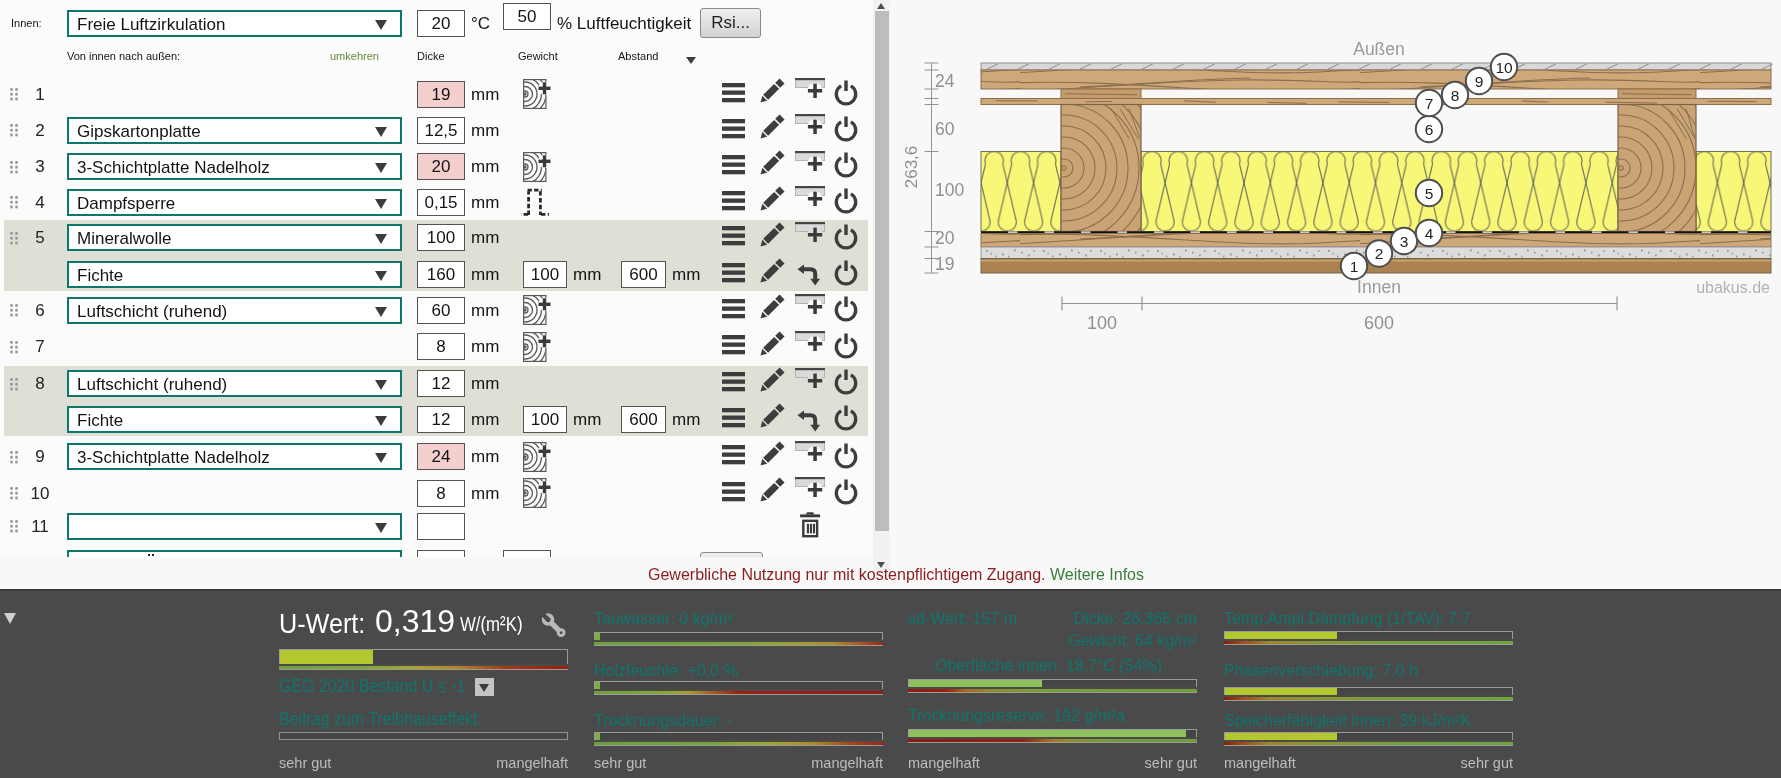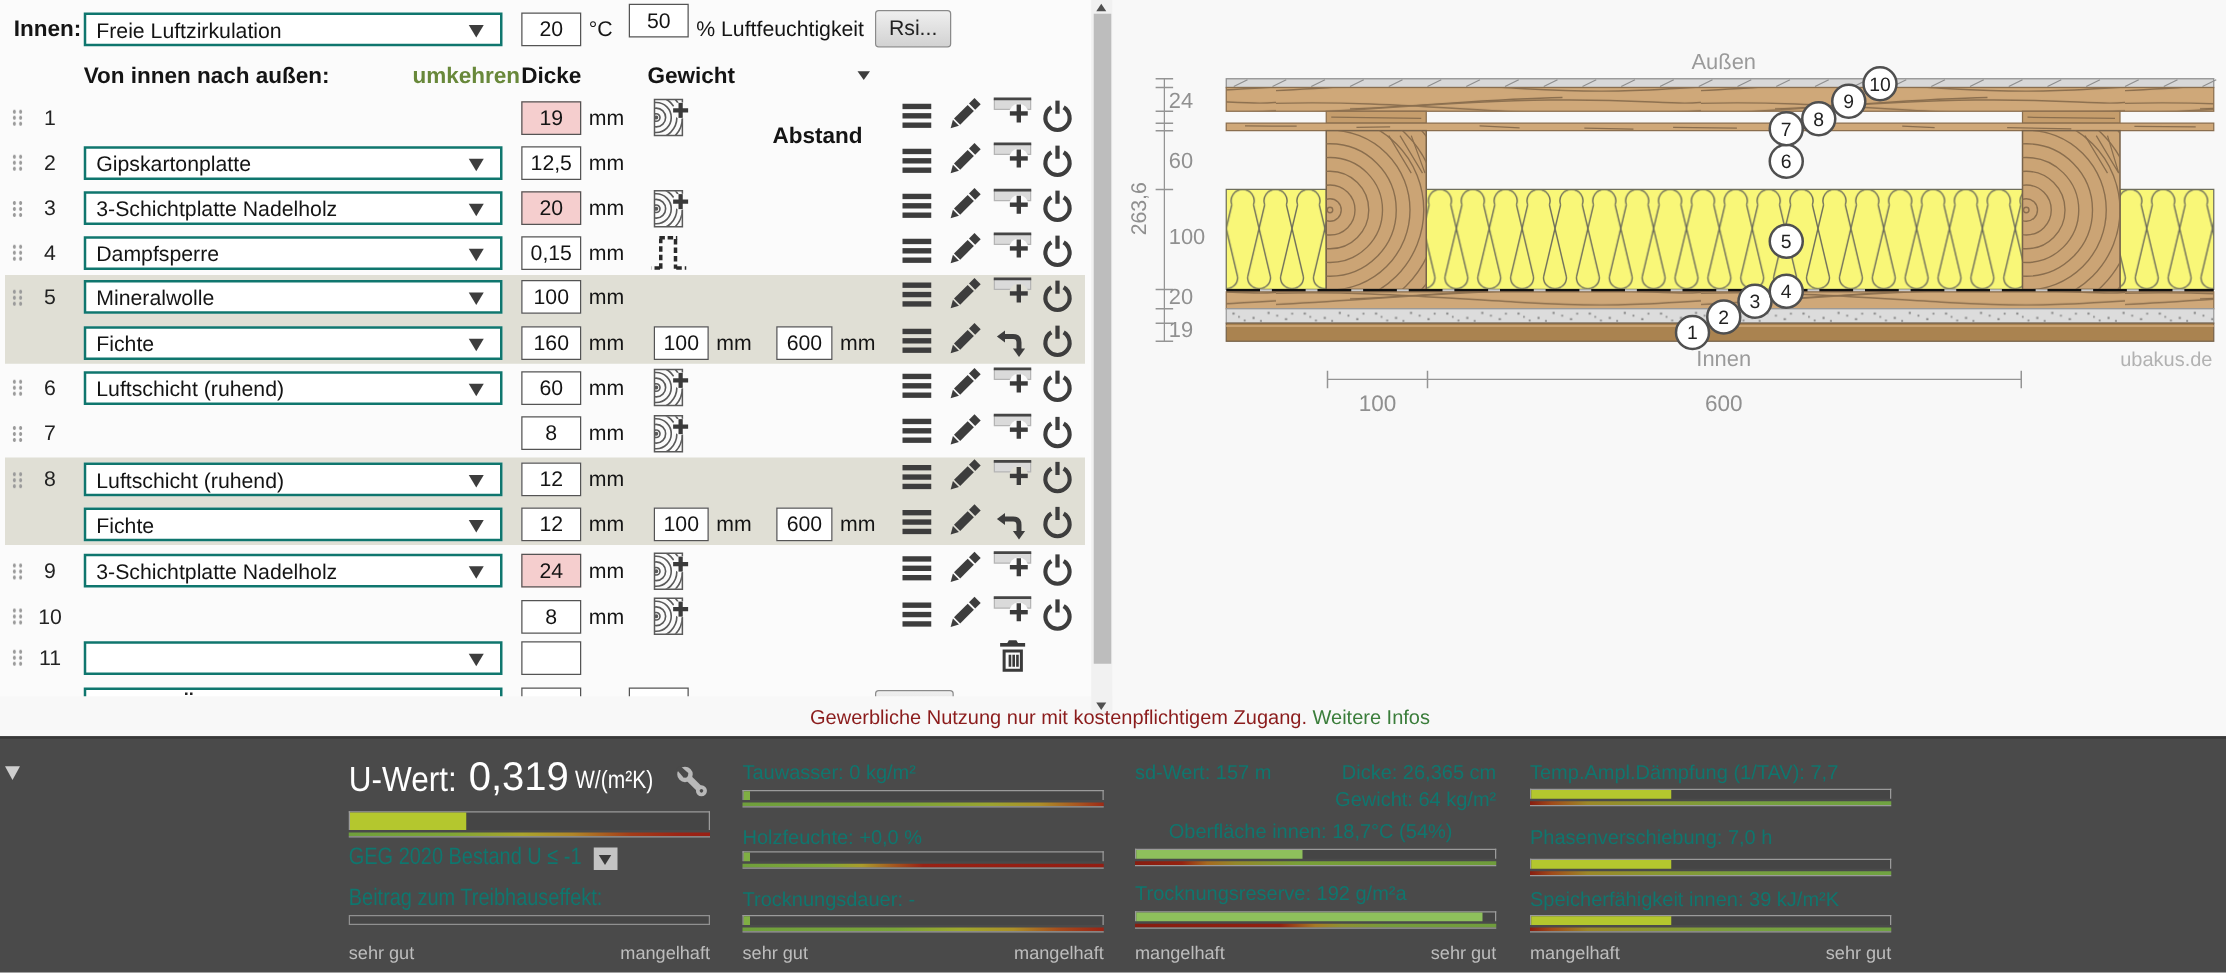--- a/index.html
+++ b/index.html
@@ -9,21 +9,21 @@
  font-size:17px;color:#141414;line-height:25px;padding-left:8px;white-space:nowrap;overflow:hidden;}
 .sel .car{position:absolute;right:13px;top:8px;width:0;height:0;
  border-left:6.5px solid transparent;border-right:6.5px solid transparent;border-top:10px solid #3d3d3d;}
 .inp{position:absolute;width:48px;height:27px;border:1px solid #545454;background:#fff;
  font-size:17px;color:#141414;line-height:25px;text-align:center;}
 .mm{position:absolute;font-size:17px;color:#141414;line-height:27px;}
 .num{position:absolute;width:40px;text-align:center;font-size:17px;color:#222;line-height:27px;}
 .drag{position:absolute;width:10px;height:14px;
  background-image:radial-gradient(circle,#9a9a9a 1.3px,rgba(0,0,0,0) 1.5px);
  background-size:5px 4.8px;background-position:0 0;}
-.lbl{position:absolute;font-size:18px;color:#141414;white-space:nowrap;font-weight:bold;}
+.lbl{position:absolute;font-size:11px;color:#141414;white-space:nowrap;}
 svg.ic{position:absolute;overflow:visible;}
 .grp{position:absolute;left:4px;width:864px;background:#e0dfd5;}
 .pnl-t{position:absolute;color:#0f766e;font-size:16px;white-space:nowrap;line-height:19px;}
 .pnl-s{position:absolute;color:#bdbdbd;font-size:14.5px;white-space:nowrap;line-height:18px;}
 .nw{display:inline-block;transform:scaleX(0.84);transform-origin:0 50%;}
 .bbox{position:absolute;border:1px solid #9b9b9b;border-bottom:none;background:#454545;}
 .bfill{position:absolute;left:0;top:0;}
 .bstrip{position:absolute;height:3px;}
 .bline{position:absolute;height:1px;background:#9b9b9b;}
 </style></head>
@@ -36,21 +36,21 @@
 <div class="sel" style="left:67px;top:9.6px;">Freie Luftzirkulation<span class="car"></span></div>
 <div class="inp" style="left:417px;top:9.6px;">20</div>
 <div class="mm" style="left:471px;top:9.6px;">°C</div>
 <div class="inp" style="left:503px;top:3px;">50</div>
 <div class="mm" style="left:557px;top:9.6px;">% Luftfeuchtigkeit</div>
 <div class="a" style="left:700px;top:8px;width:61px;height:30px;border:1px solid #8a8a8a;border-radius:3px;background:linear-gradient(#efefef,#d2d2d2);font-size:17px;color:#222;text-align:center;line-height:28px;">Rsi...</div>
 <div class="lbl" style="left:67px;top:50px;">Von innen nach außen:</div>
 <div class="lbl" style="left:330px;top:50px;color:#68883a;">umkehren</div>
 <div class="lbl" style="left:417px;top:50px;">Dicke</div>
 <div class="lbl" style="left:518px;top:50px;">Gewicht</div>
-<div class="lbl" style="left:618px;top:50px;margin-top:48px;">Abstand</div>
+<div class="lbl" style="left:618px;top:50px;">Abstand</div>
 <div class="a" style="left:686px;top:57px;width:0;height:0;border-left:5px solid transparent;border-right:5px solid transparent;border-top:7px solid #3d3d3d;"></div>
 <div class="drag" style="left:9px;top:87.1px;"></div>
 <div class="num" style="left:20px;top:80.6px;">1</div>
 <div class="inp" style="left:417px;top:80.6px;background:#f5cece;">19</div>
 <div class="mm" style="left:471px;top:80.6px;">mm</div>
 <svg class="ic" style="left:523px;top:79.1px;" width="32" height="30">
       <defs>
         <clipPath id="rc523079">
           <rect x="1" y="1" width="21.5" height="28"></rect>
         </clipPath>

